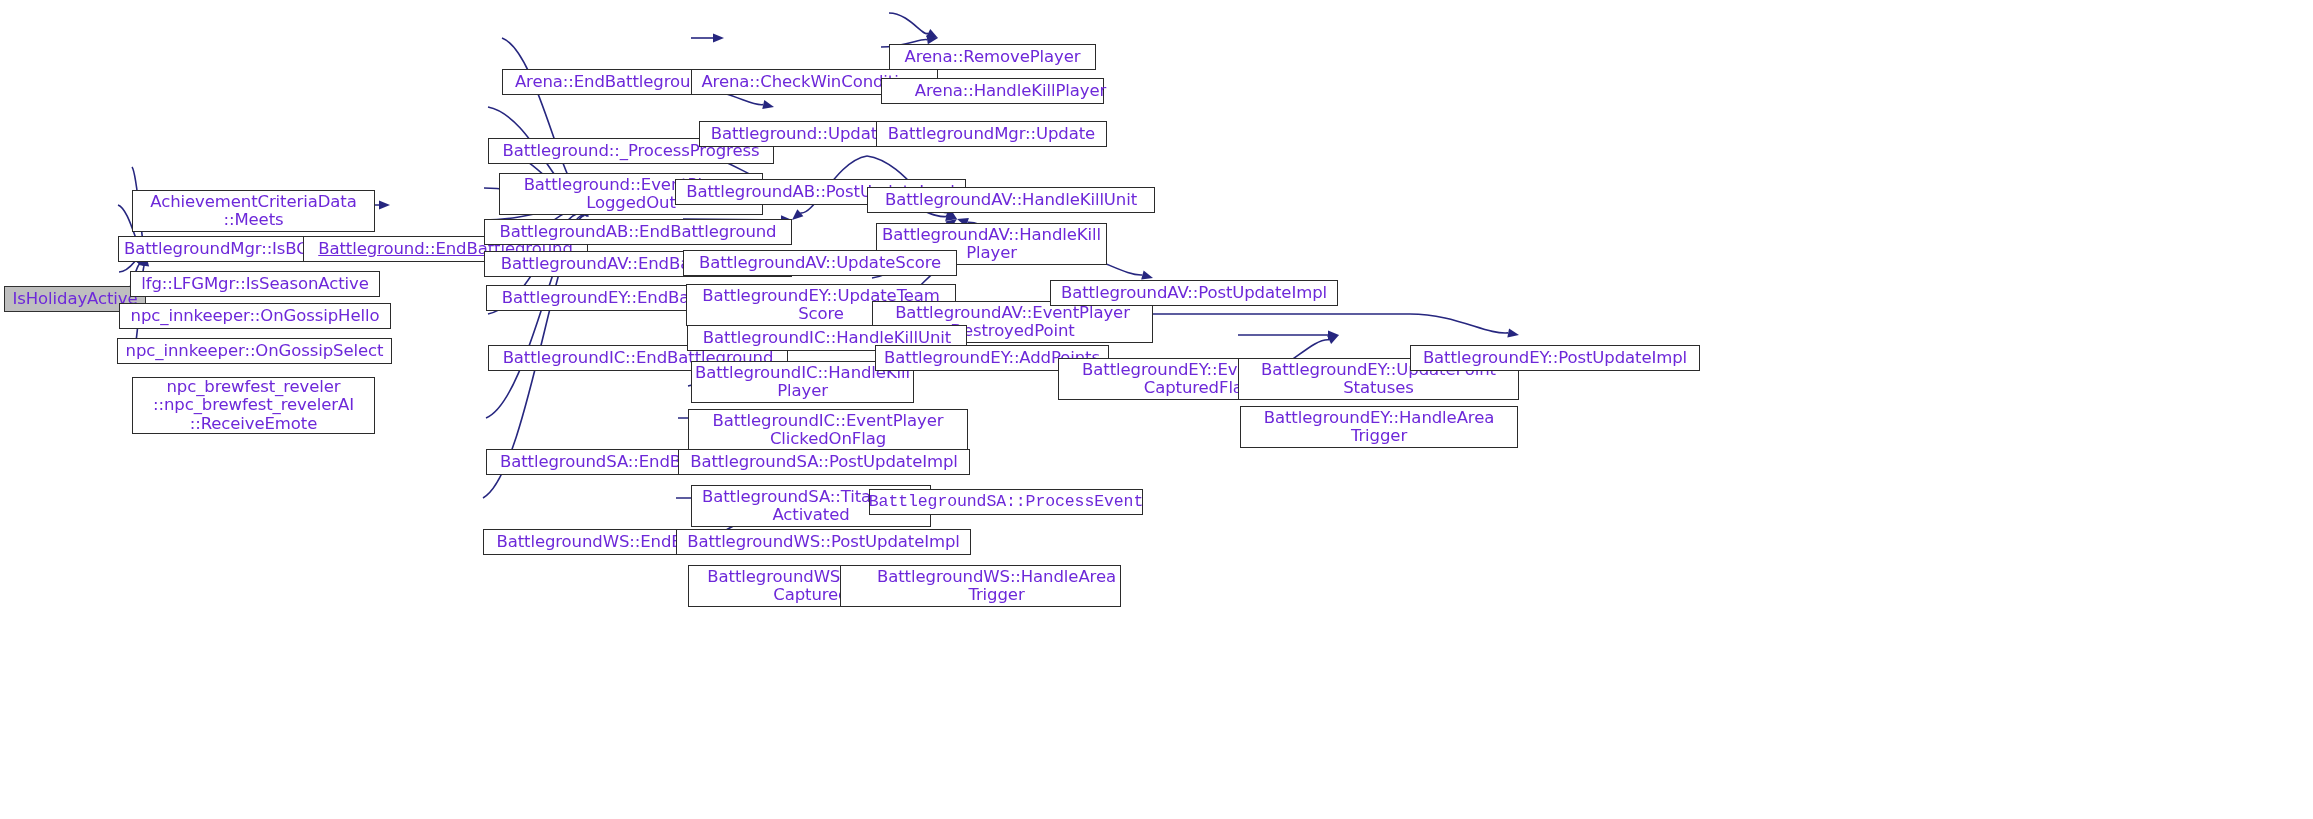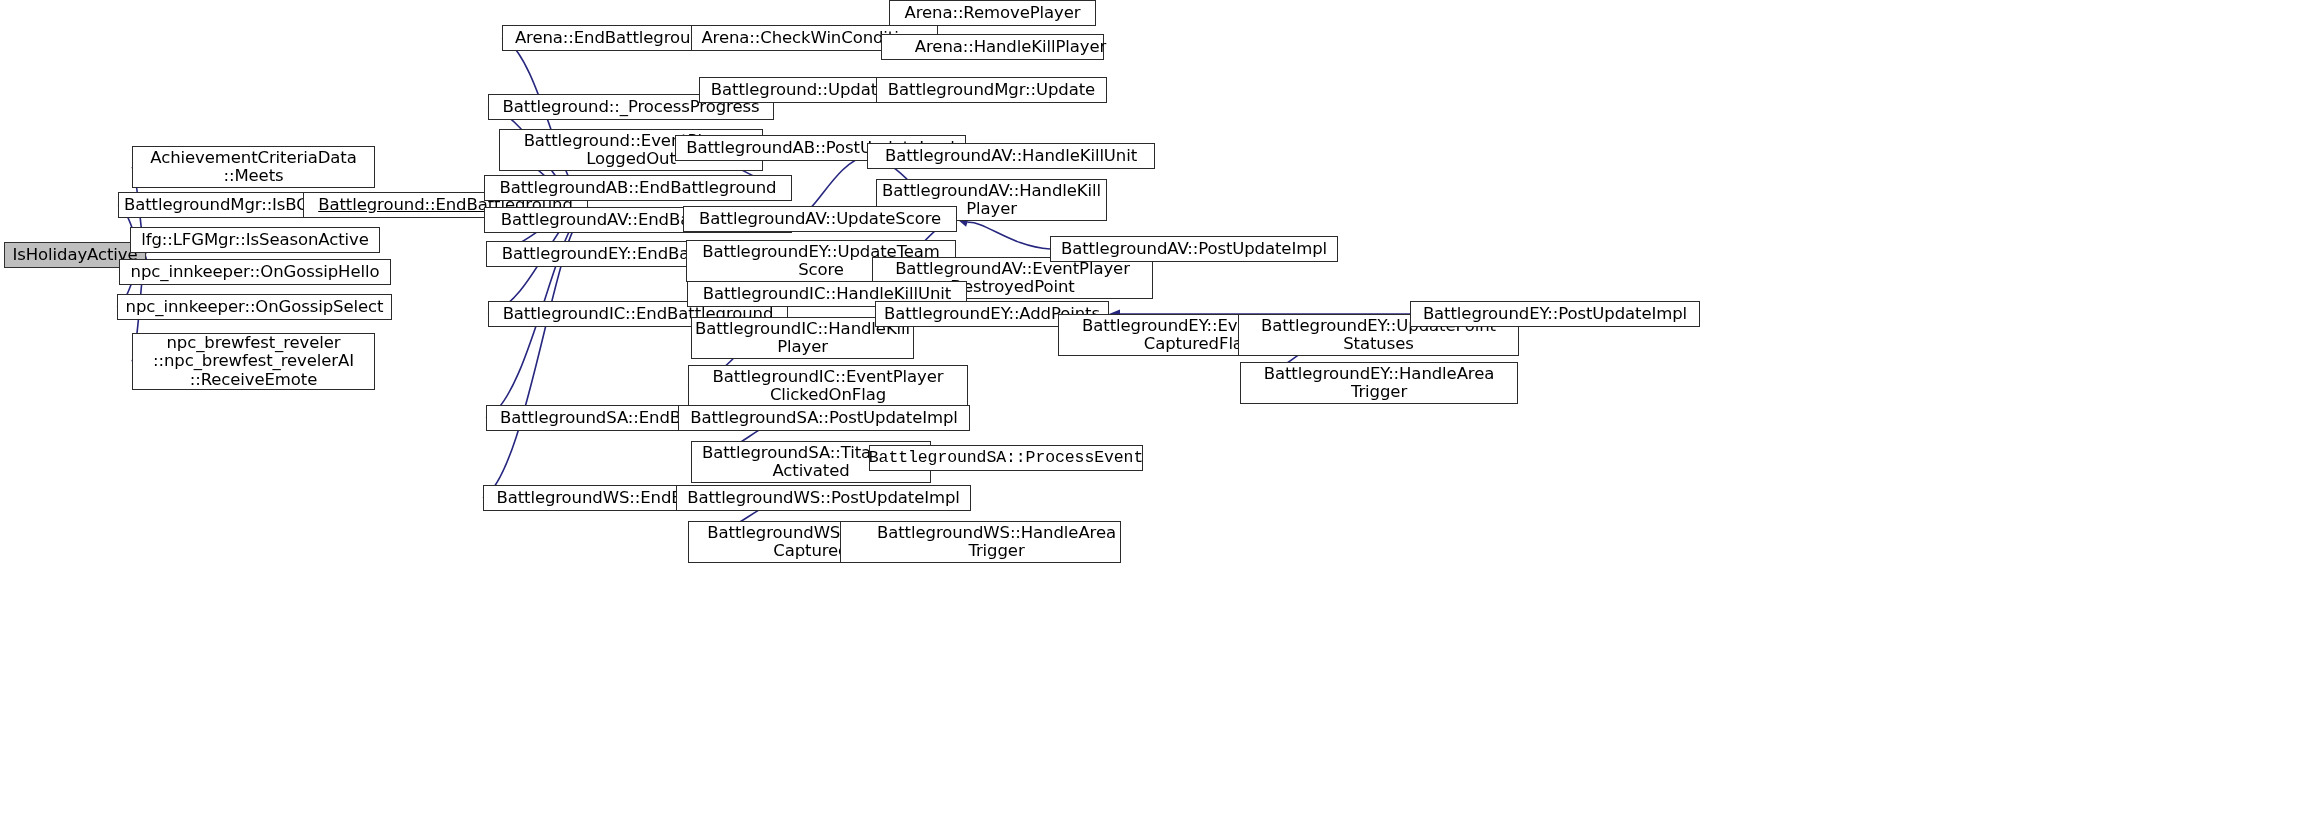--- a/index.html
+++ b/index.html
@@ -20,31 +20,32 @@
     left: 0;
     top: 0;
     width: 2313px;
     height: 819px;
   }
   .gnode {
     position: absolute;
     box-sizing: border-box;
     border: 1px solid #2b2b2b;
     background: #ffffff;
-    color: #000000;
+    color: #6d28d9;
     display: flex;
     align-items: center;
     justify-content: center;
     text-align: center;
     font-size: 16.5px;
     line-height: 1.12;
     letter-spacing: -0.1px;
     white-space: pre-line;
     padding: 0 4px;
     user-select: none;
+    margin-top: 44px;
   }
   .gnode.root {
     background: #bfbfbf;
     border-color: #303030;
   }
   .edge {
     fill: none;
     stroke: #26267f;
     stroke-width: 1.6px;
   }

